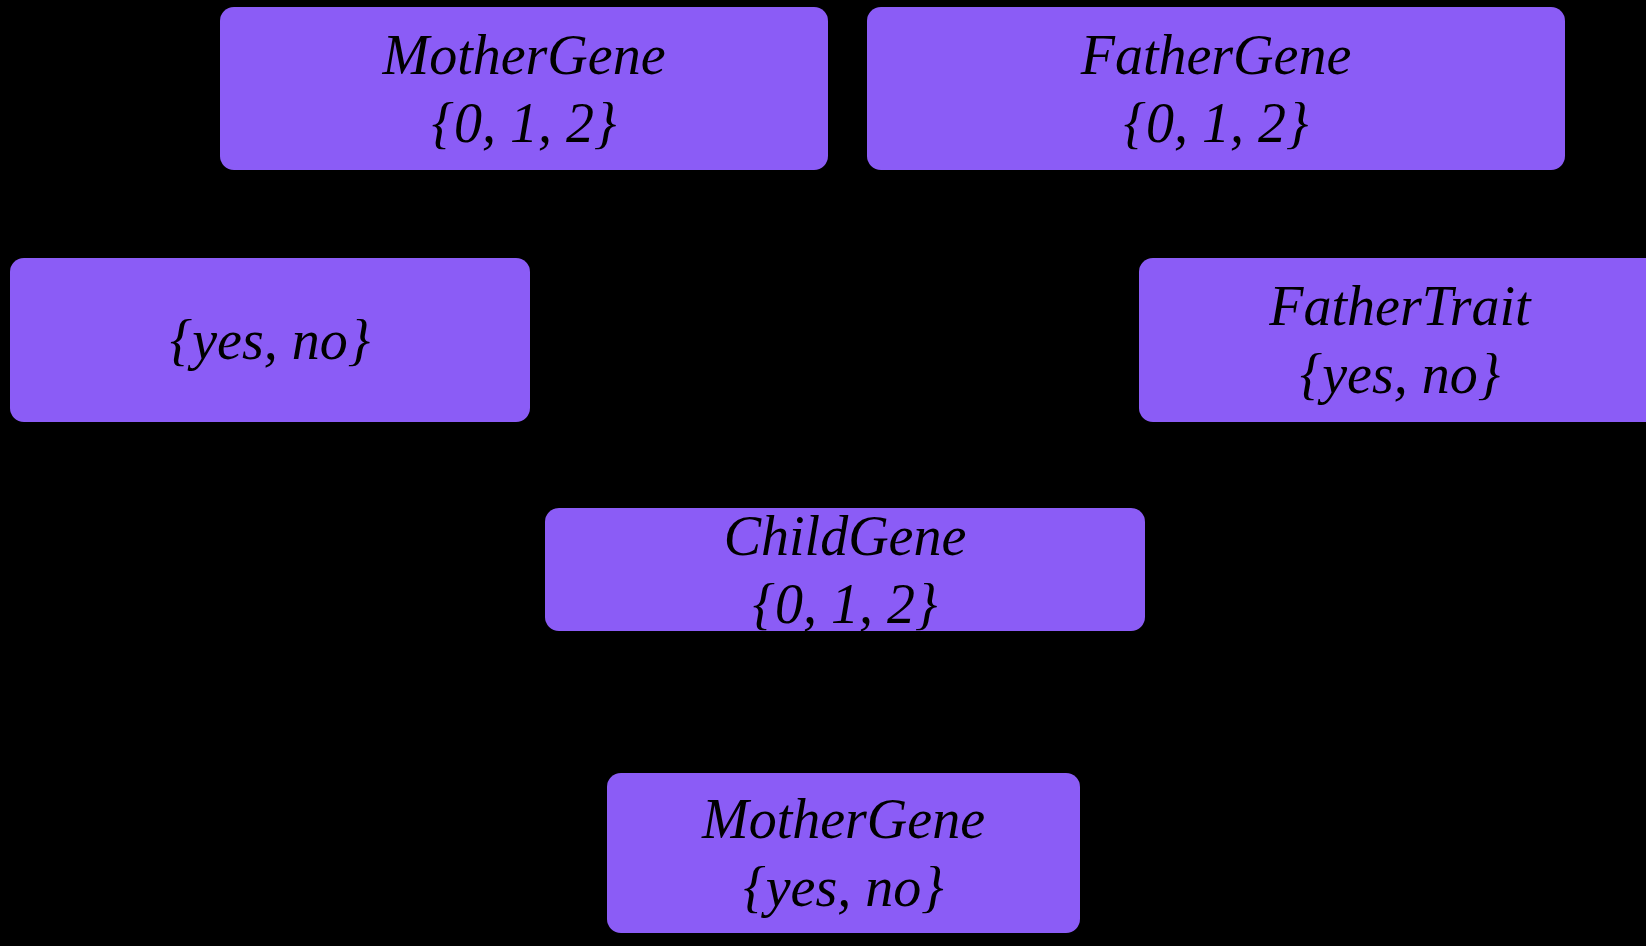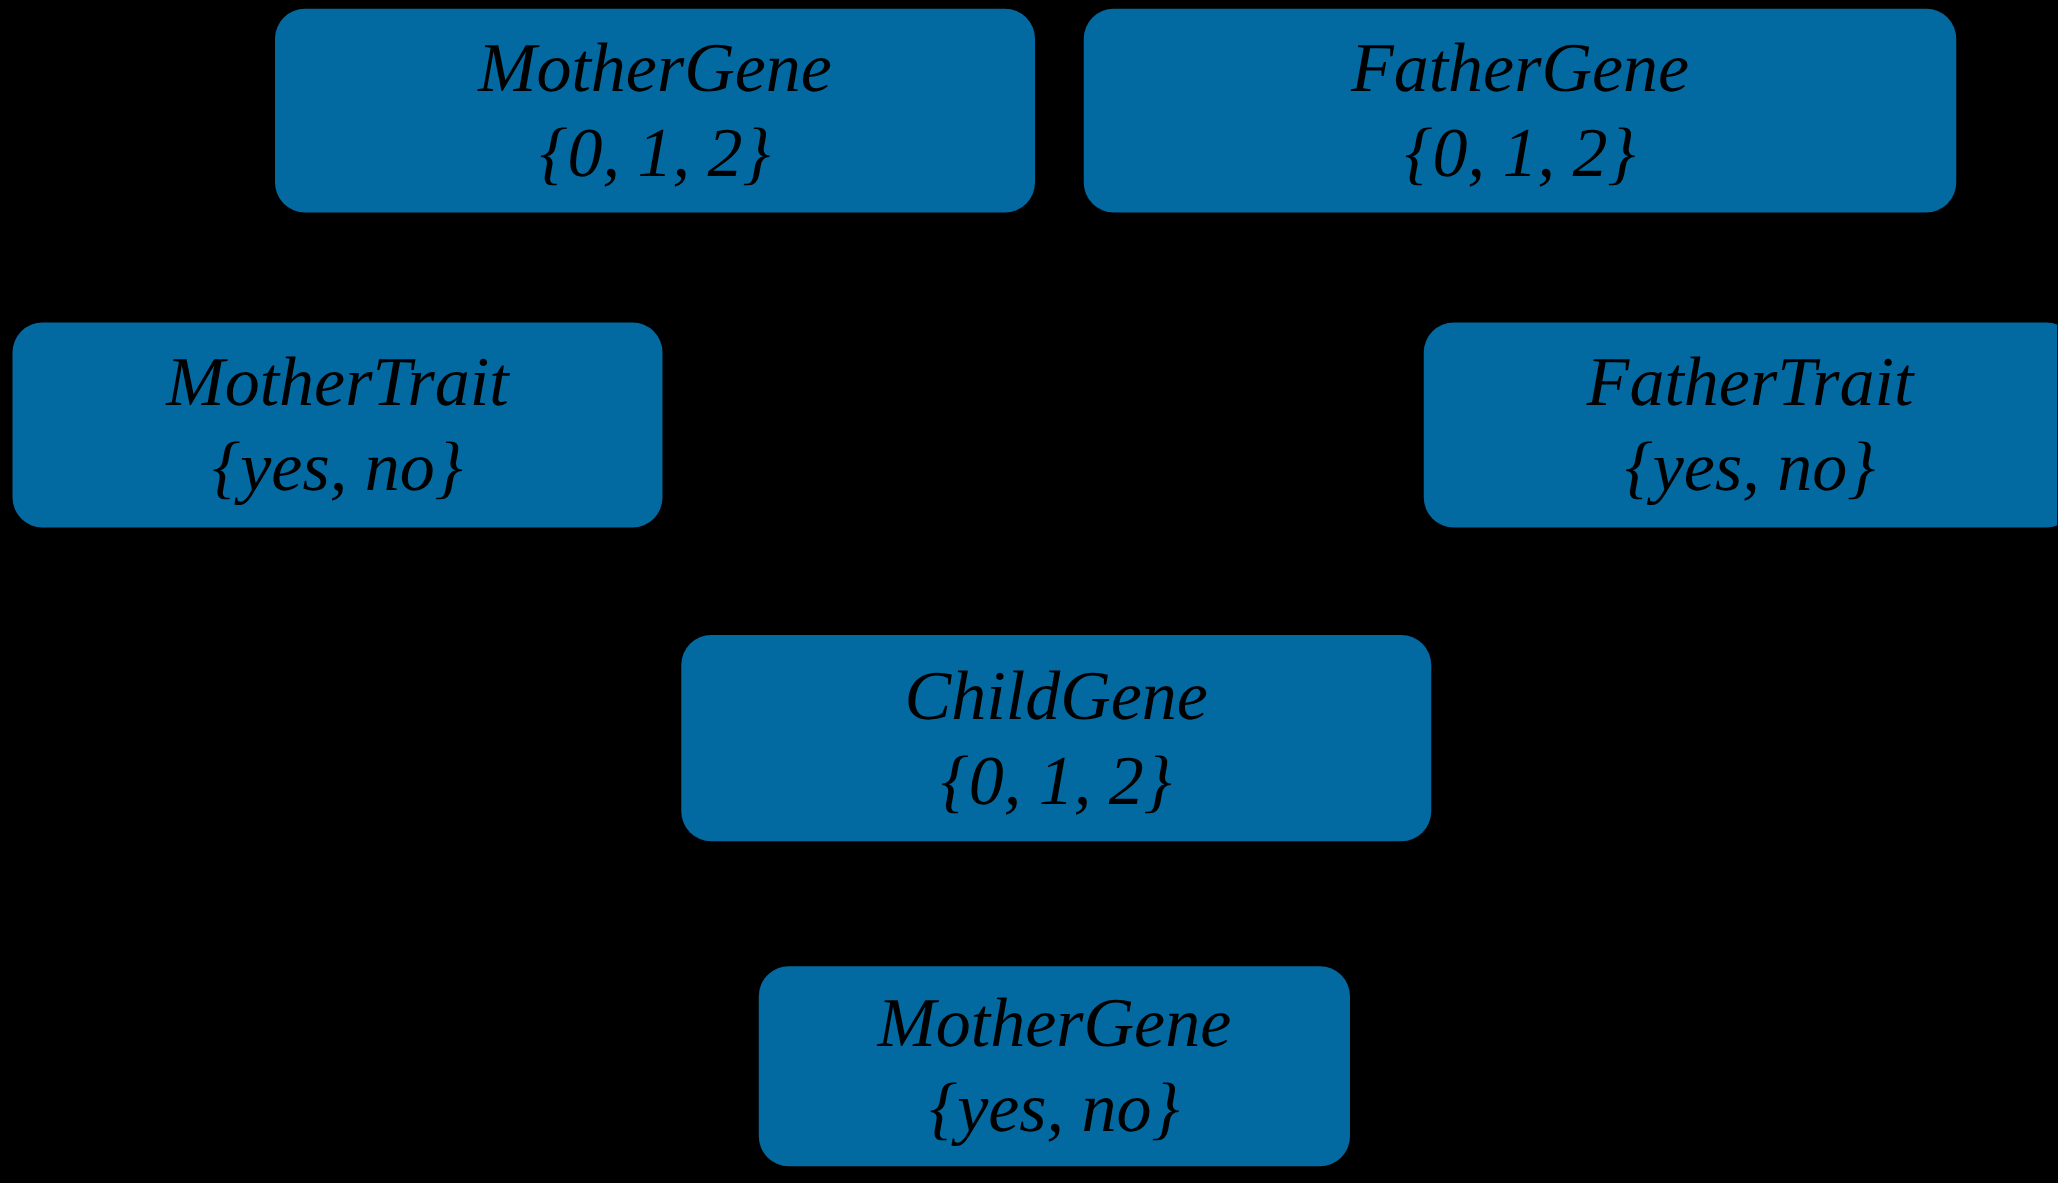--- a/index.html
+++ b/index.html
@@ -9,22 +9,22 @@
   }
   .stage {
     position: relative;
     width: 1646px;
     height: 946px;
     background: #000000;
     overflow: hidden;
   }
   .node {
     position: absolute;
-    background: #0369a1;
-    border-radius: 24px;
+    background: #8b5cf6;
+    border-radius: 14px;
     display: flex;
     flex-direction: column;
     align-items: center;
     justify-content: center;
     text-align: center;
   }
   .node-line {
     font-family: "Liberation Serif", "DejaVu Serif", serif;
     font-style: italic;
     font-size: 56px;
@@ -42,30 +42,29 @@
     <div class="node-line">MotherGene</div>
     <div class="node-line">{0, 1, 2}</div>
   </div>
 
   <div class="node" style="left:867px; top:7px; width:698px; height:163px;">
     <div class="node-line">FatherGene</div>
     <div class="node-line">{0, 1, 2}</div>
   </div>
 
   <div class="node" style="left:10px; top:258px; width:520px; height:164px;">
-    <div class="node-line">MotherTrait</div>
     <div class="node-line">{yes, no}</div>
   </div>
 
   <div class="node" style="left:1117px; top:258px; width:522px; height:164px;margin-left:22px;">
     <div class="node-line">FatherTrait</div>
     <div class="node-line">{yes, no}</div>
   </div>
 
-  <div class="node" style="left:545px; top:508px; width:600px; height:165px;">
+  <div class="node" style="left:545px; top:508px; width:600px; height:123px;">
     <div class="node-line">ChildGene</div>
     <div class="node-line">{0, 1, 2}</div>
   </div>
 
   <div class="node" style="left:607px; top:773px; width:473px; height:160px;">
     <div class="node-line">MotherGene</div>
     <div class="node-line">{yes, no}</div>
   </div>
 
 </div>

